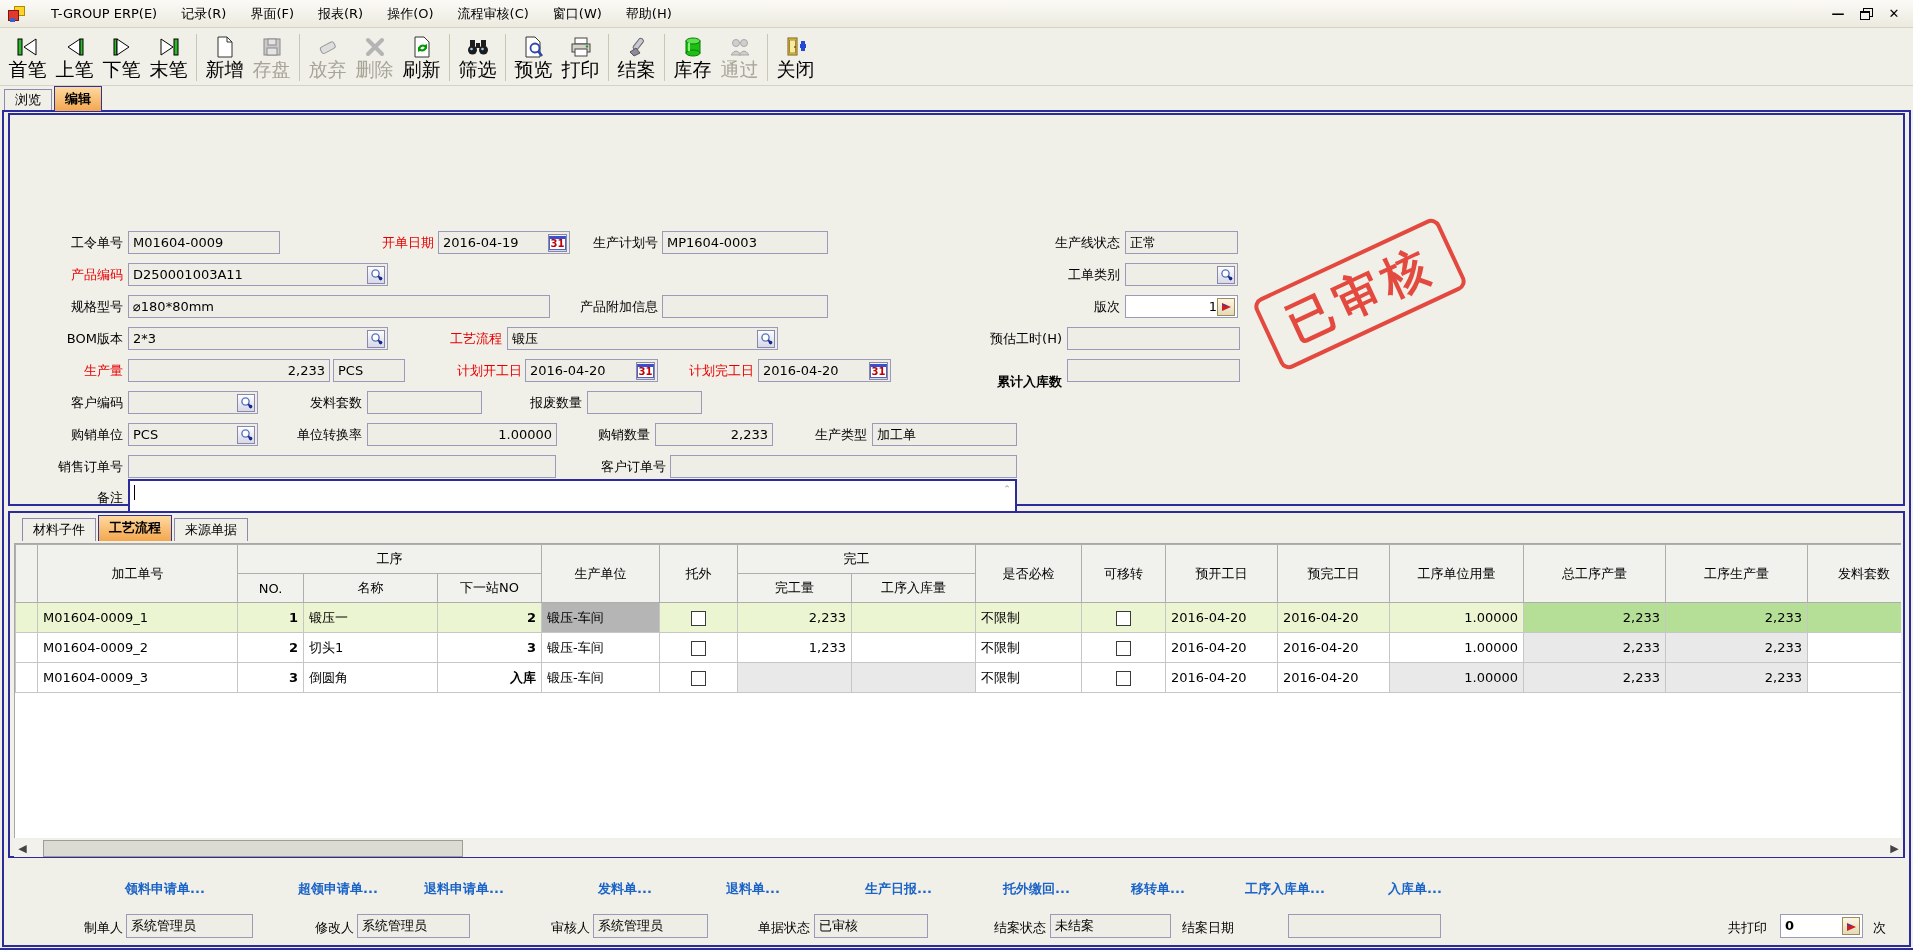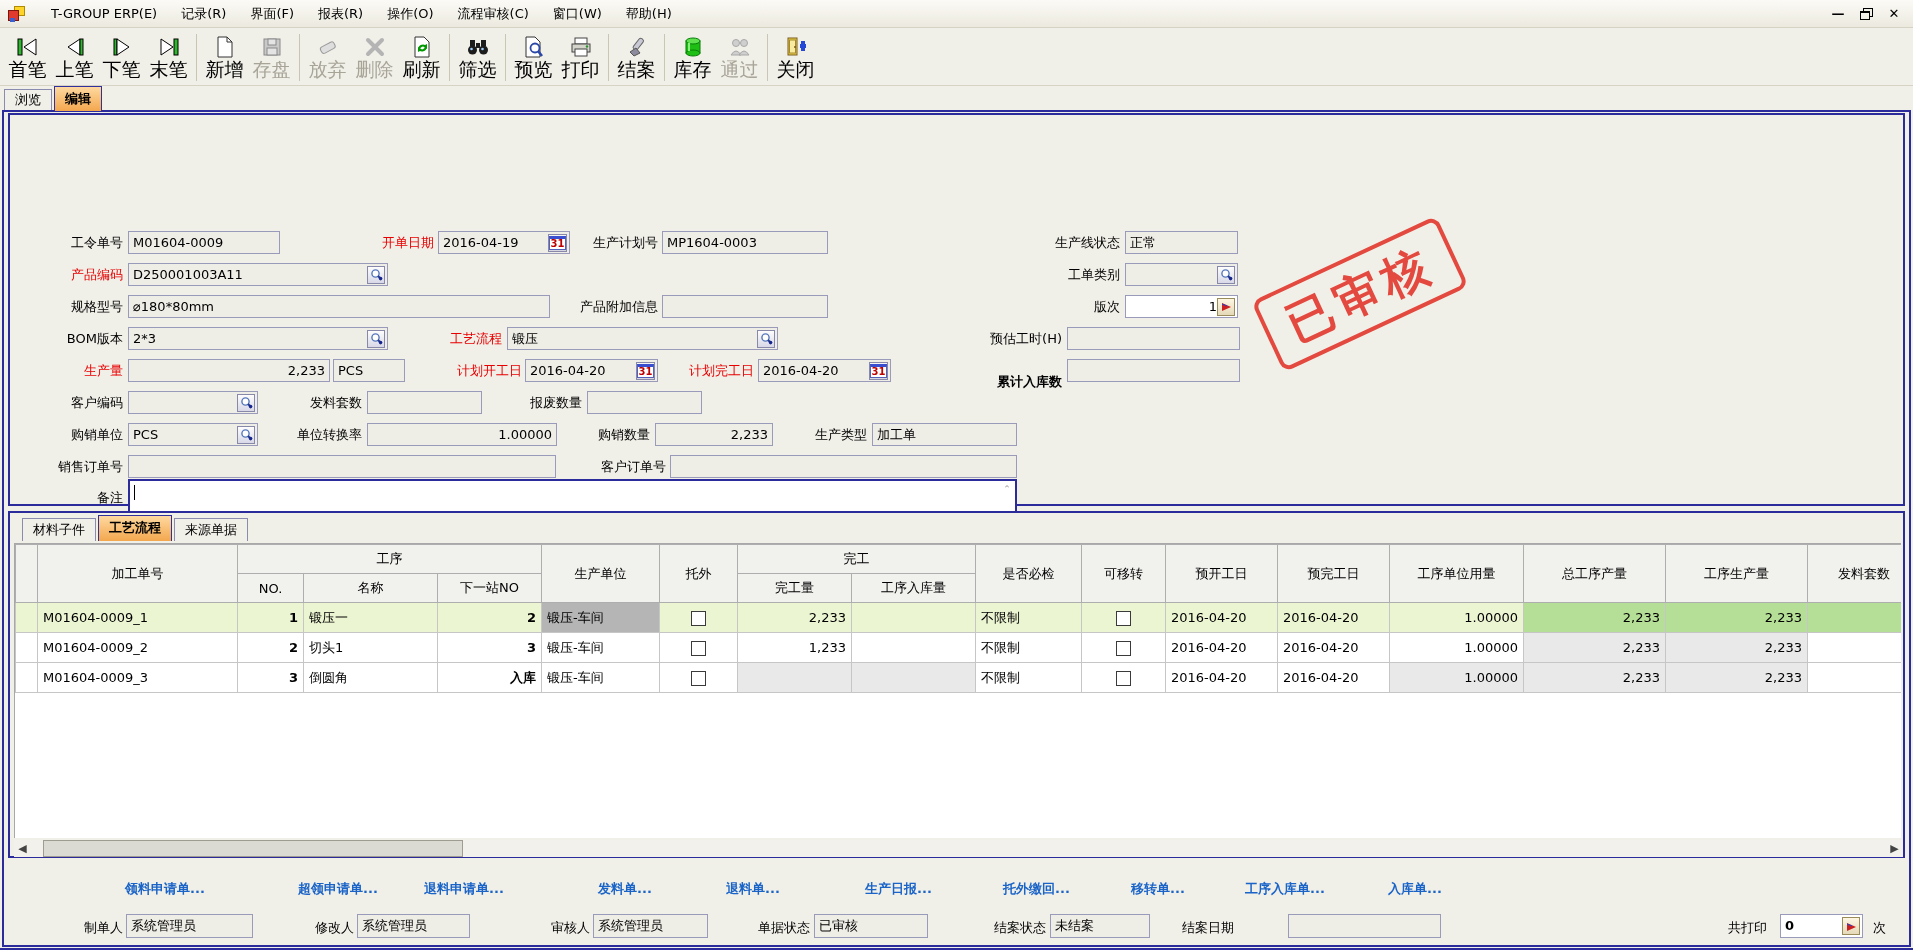--- a/index.html
+++ b/index.html
@@ -622,21 +622,21 @@
     </div>
   <div class="flab" style="left:523px;width:67px;">审核人</div>
   <div class="ffld" style="left:593px;width:115px;">
       <span class="fval">系统管理员</span>
     </div>
   <div class="flab" style="left:740px;width:70px;">单据状态</div>
   <div class="ffld" style="left:814px;width:114px;">
       <span class="fval">已审核</span>
     </div>
   <div class="flab" style="left:976px;width:70px;">结案状态</div>
-  <div class="ffld" style="left:1050px;width:100px;">
+  <div class="ffld" style="left:1050px;width:121px;">
       <span class="fval">未结案</span>
     </div>
   <div class="flab" style="left:1164px;width:70px;">结案日期</div>
   <div class="ffld" style="left:1288px;width:153px;">
       <span class="fval"></span>
     </div>
 
   <div class="flab" style="left:1713px;width:54px;">共打印</div>
   <div class="ffld white" style="left:1780px;width:83px;background:#fff;font-weight:bold;">
       <span class="fval">0</span>

